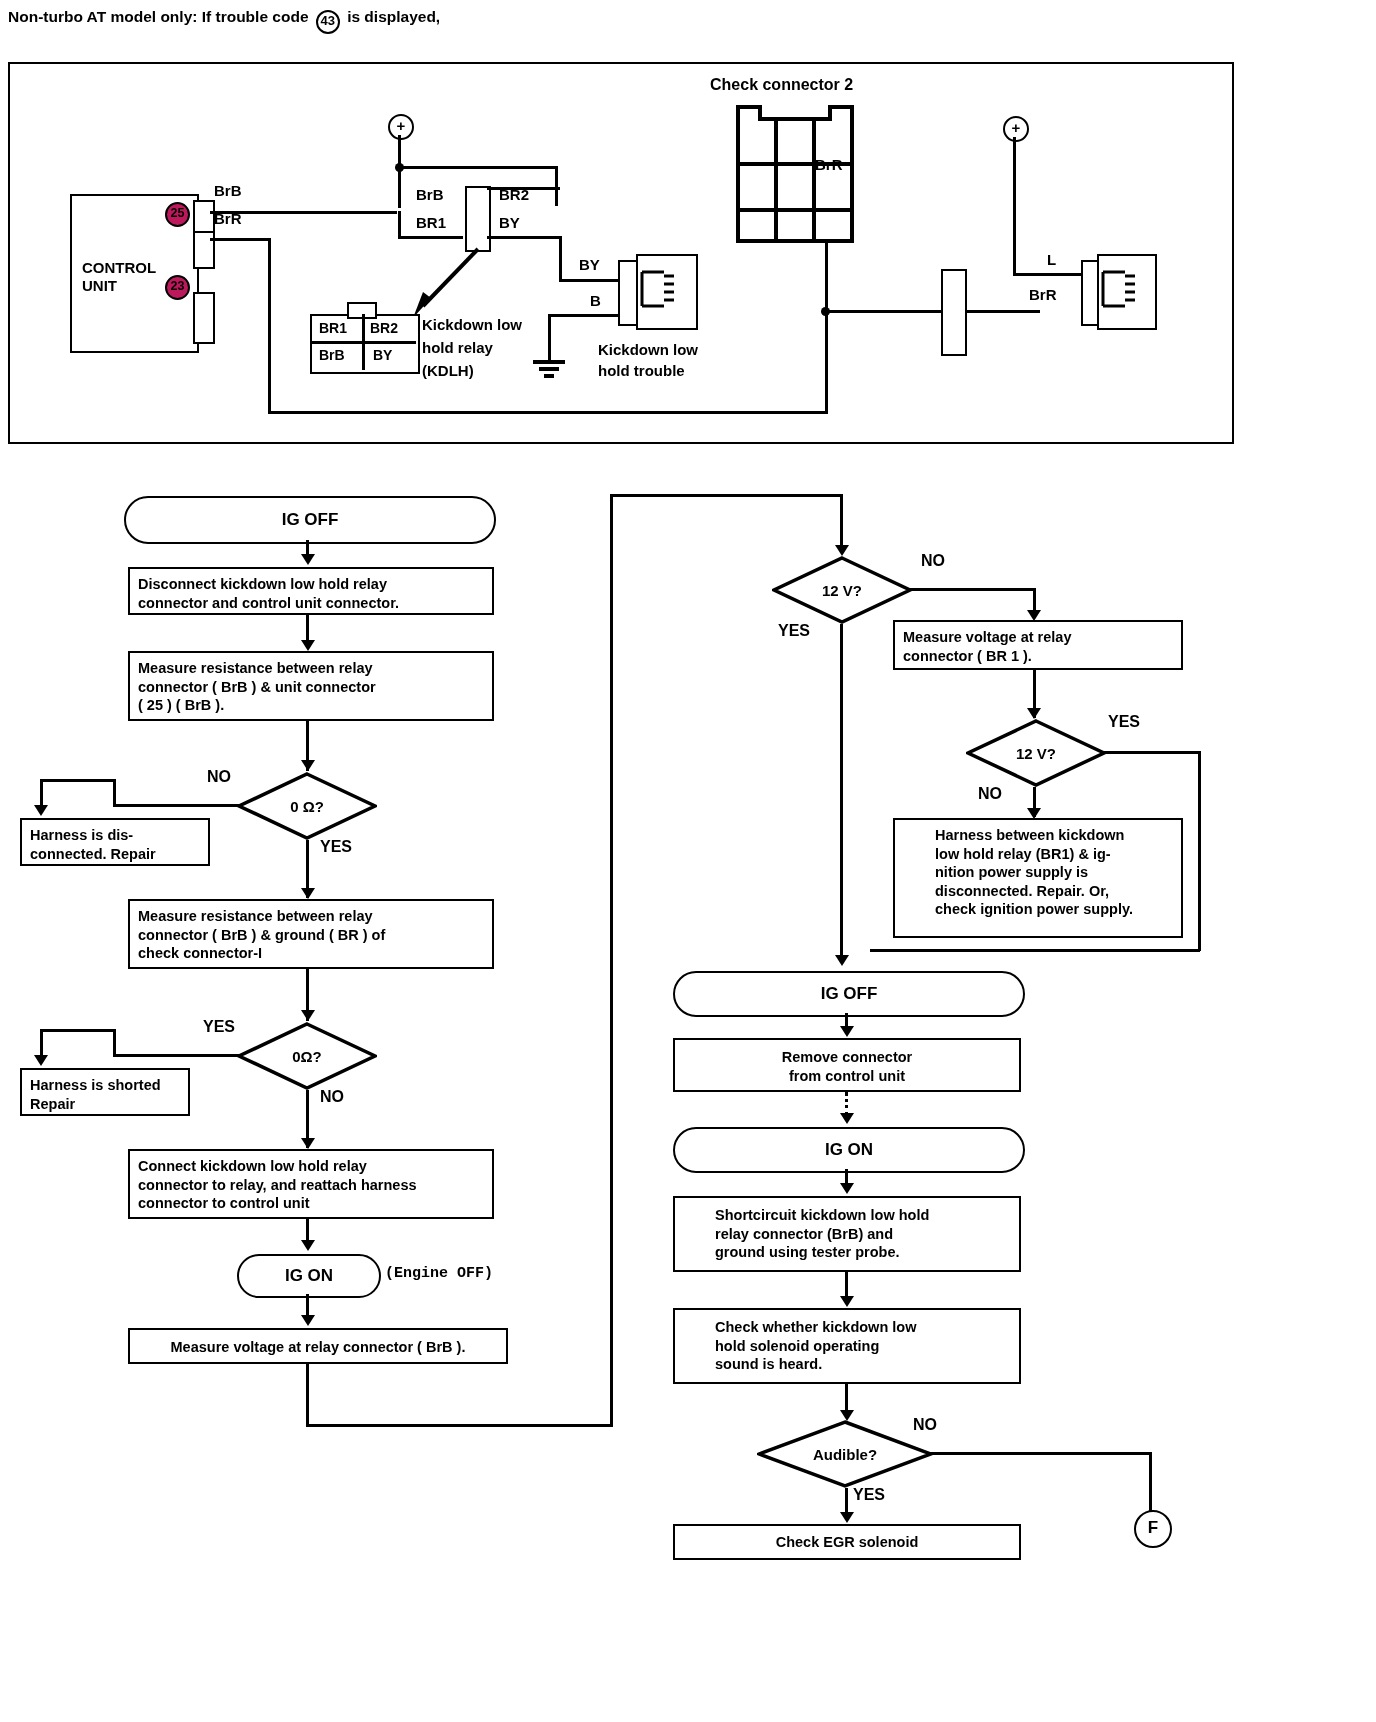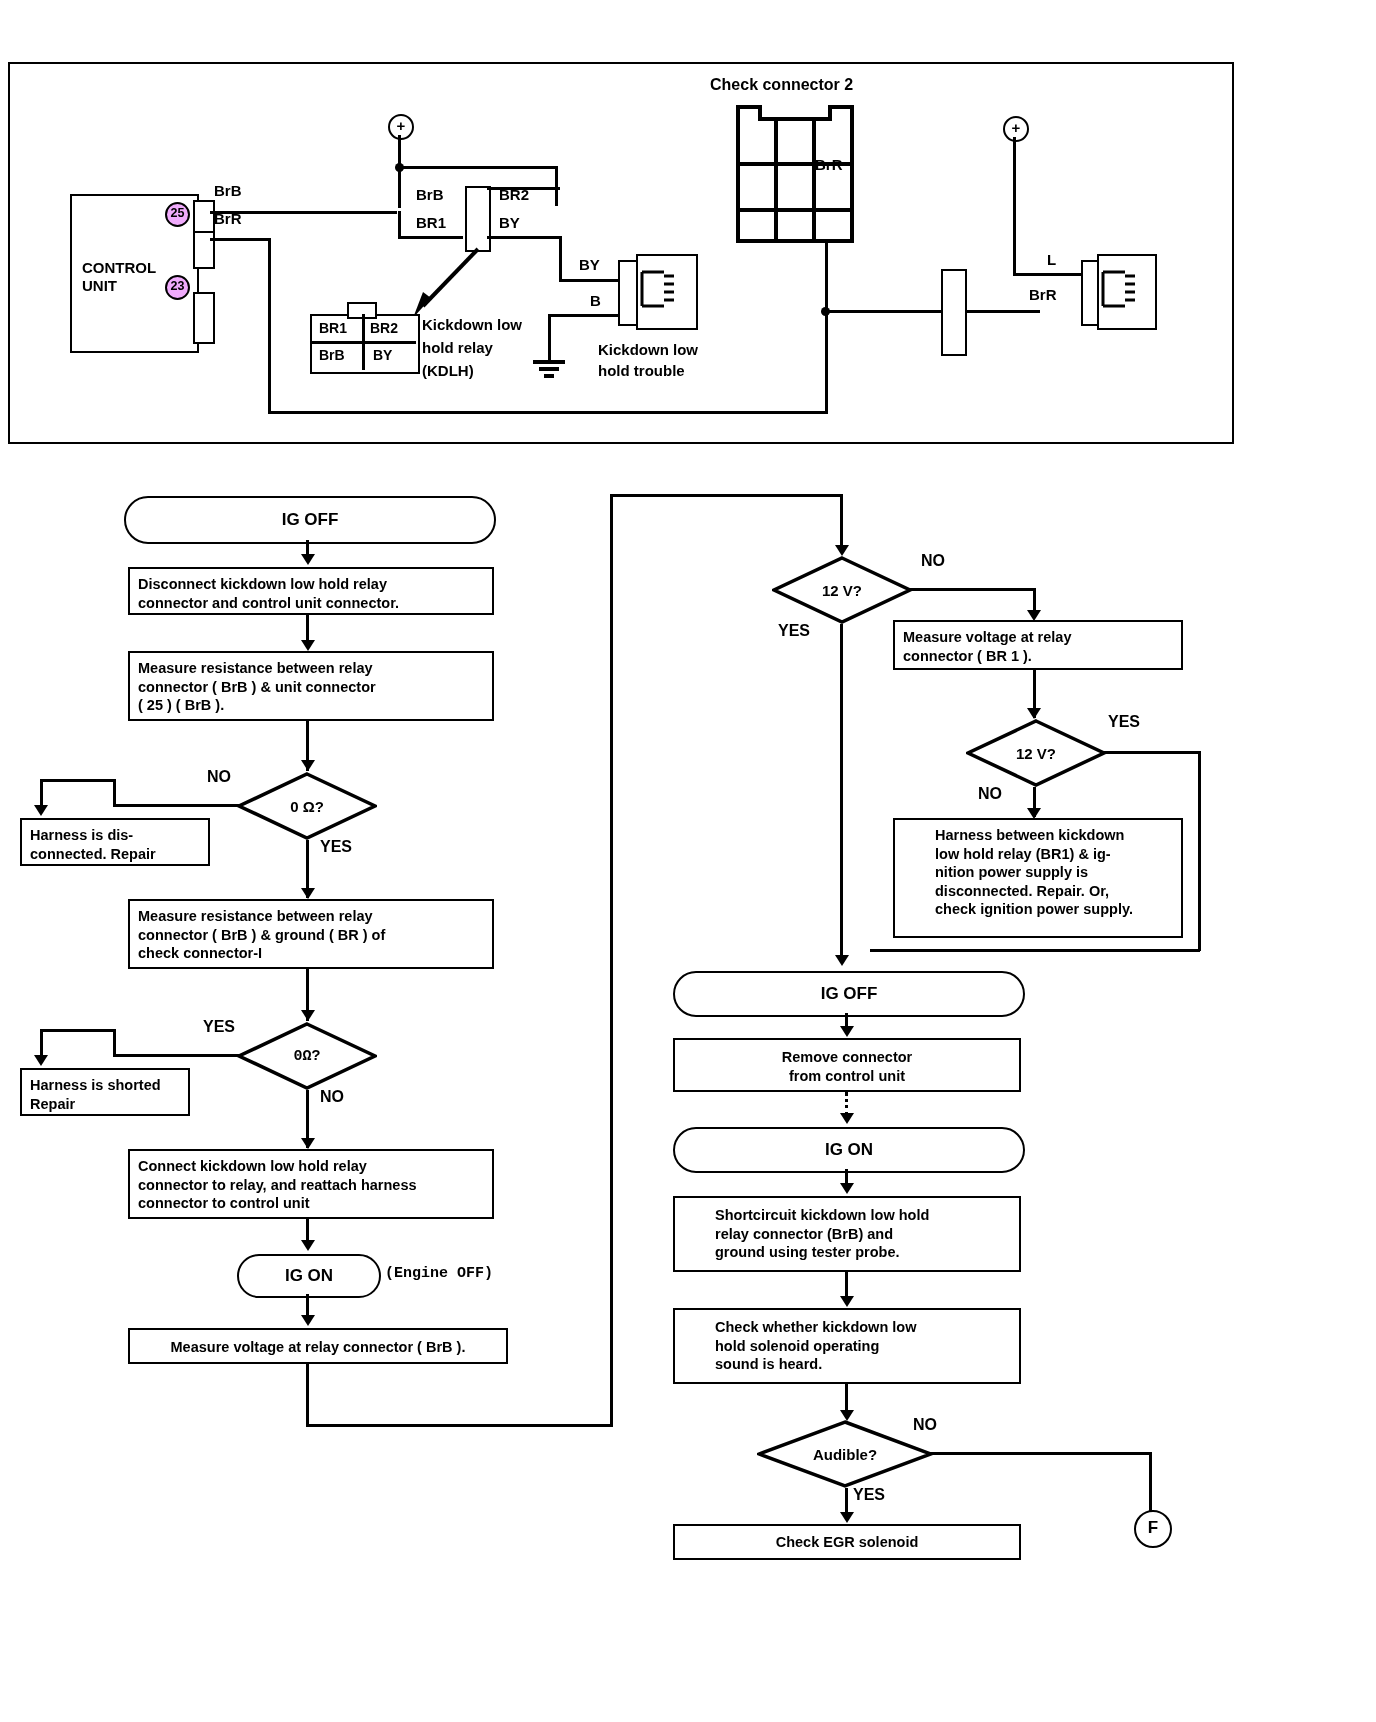--- a/index.html
+++ b/index.html
@@ -17,21 +17,21 @@
   
   #wiring{position:absolute;left:8px;top:62px;width:1222px;height:378px;border:2.5px solid #000;}
   .wlabel{position:absolute;font-size:15px;font-weight:bold;white-space:nowrap;}
   .wbox{position:absolute;border:2.5px solid #000;background:#fff;}
   .hline{position:absolute;background:#000;height:2.5px;}
   .vline{position:absolute;background:#000;width:2.5px;}
   .hline3{position:absolute;background:#000;height:3.5px;}
   .plusc{position:absolute;width:22px;height:22px;border:2.5px solid #000;border-radius:50%;
          text-align:center;line-height:20px;font-size:15px;font-weight:bold;background:#fff;}
   .pincirc{position:absolute;width:21px;height:21px;border:2.5px solid #000;border-radius:50%;
-           text-align:center;line-height:18px;font-size:12.5px;font-weight:bold;background:#f0abfc;}
+           text-align:center;line-height:18px;font-size:12.5px;font-weight:bold;background:#be185d;}
   .dot{position:absolute;width:9px;height:9px;background:#000;border-radius:50%;}
 
   
   .fbox{position:absolute;border:2.5px solid #000;background:#fff;
         font-size:14.5px;font-weight:bold;line-height:18.5px;
         padding:6px 8px;box-sizing:border-box;}
   .fbox.ctr{text-align:center;}
   .term{position:absolute;border:2.5px solid #000;border-radius:28px;background:#fff;
         font-size:17px;font-weight:bold;display:flex;align-items:center;justify-content:center;}
   .diamond{position:absolute;}
@@ -43,20 +43,25 @@
            border-right:7px solid transparent;border-top:11px solid #000;}
   .dashv{position:absolute;width:0;border-left:3px dotted #000;}
   .fcirc{position:absolute;width:34px;height:34px;border:2.5px solid #000;border-radius:50%;
          text-align:center;line-height:31px;font-size:17px;font-weight:bold;background:#fff;}
   .sidelbl{position:absolute;font-size:15px;font-weight:bold;white-space:nowrap;}
 </style>
 </head>
 <body>
 
 <div id="note">
+  <div class="ln">
+    <span>Non-turbo AT model only: If trouble code</span>
+    <span class="codecirc">43</span>
+    <span>is displayed,</span>
+  </div>
 </div>
 
 <div id="wiring">
 
   <div class="wbox" style="left:60px;top:130px;width:125px;height:155px;"></div>
   <div class="wlabel" style="left:72px;top:195px;">CONTROL</div>
   <div class="wlabel" style="left:72px;top:213px;">UNIT</div>
 
   <div class="wbox" style="left:183px;top:136px;width:18px;height:32px;"></div>
   <div class="wbox" style="left:183px;top:167px;width:18px;height:34px;"></div>
@@ -205,21 +210,21 @@
 <div class="arrowdn" style="left:301px;top:888px;"></div>
 
 <div class="fbox" style="left:128px;top:899px;width:366px;height:70px;">
   <span style="white-space:pre-line;">Measure resistance between  relay
 connector ( BrB ) &amp; ground ( BR ) of
 check connector-I</span>
 </div>
 <div class="vline" style="left:306px;top:969px;height:52px;"></div>
 <div class="arrowdn" style="left:301px;top:1010px;"></div>
 
-<div class="diamond" style="left:237px;top:1022px;width:140px;height:68px;font-family:Liberation Mono, monospace;">
+<div class="diamond" style="left:237px;top:1022px;width:140px;height:68px;">
   <svg width="140" height="68" viewBox="0 0 140 68">
     <polygon points="70,2 138,34 70,66 2,34" fill="#fff" stroke="#000" stroke-width="3.5"></polygon>
   </svg>
   <div class="dlabel">0Ω?</div>
 </div>
 <div class="ylabel" style="left:203px;top:1018px;">YES</div>
 <div class="ylabel" style="left:320px;top:1088px;">NO</div>
 
 <div class="hline" style="left:113px;top:1054px;width:128px;"></div>
 <div class="vline" style="left:113px;top:1029px;height:27px;"></div>

